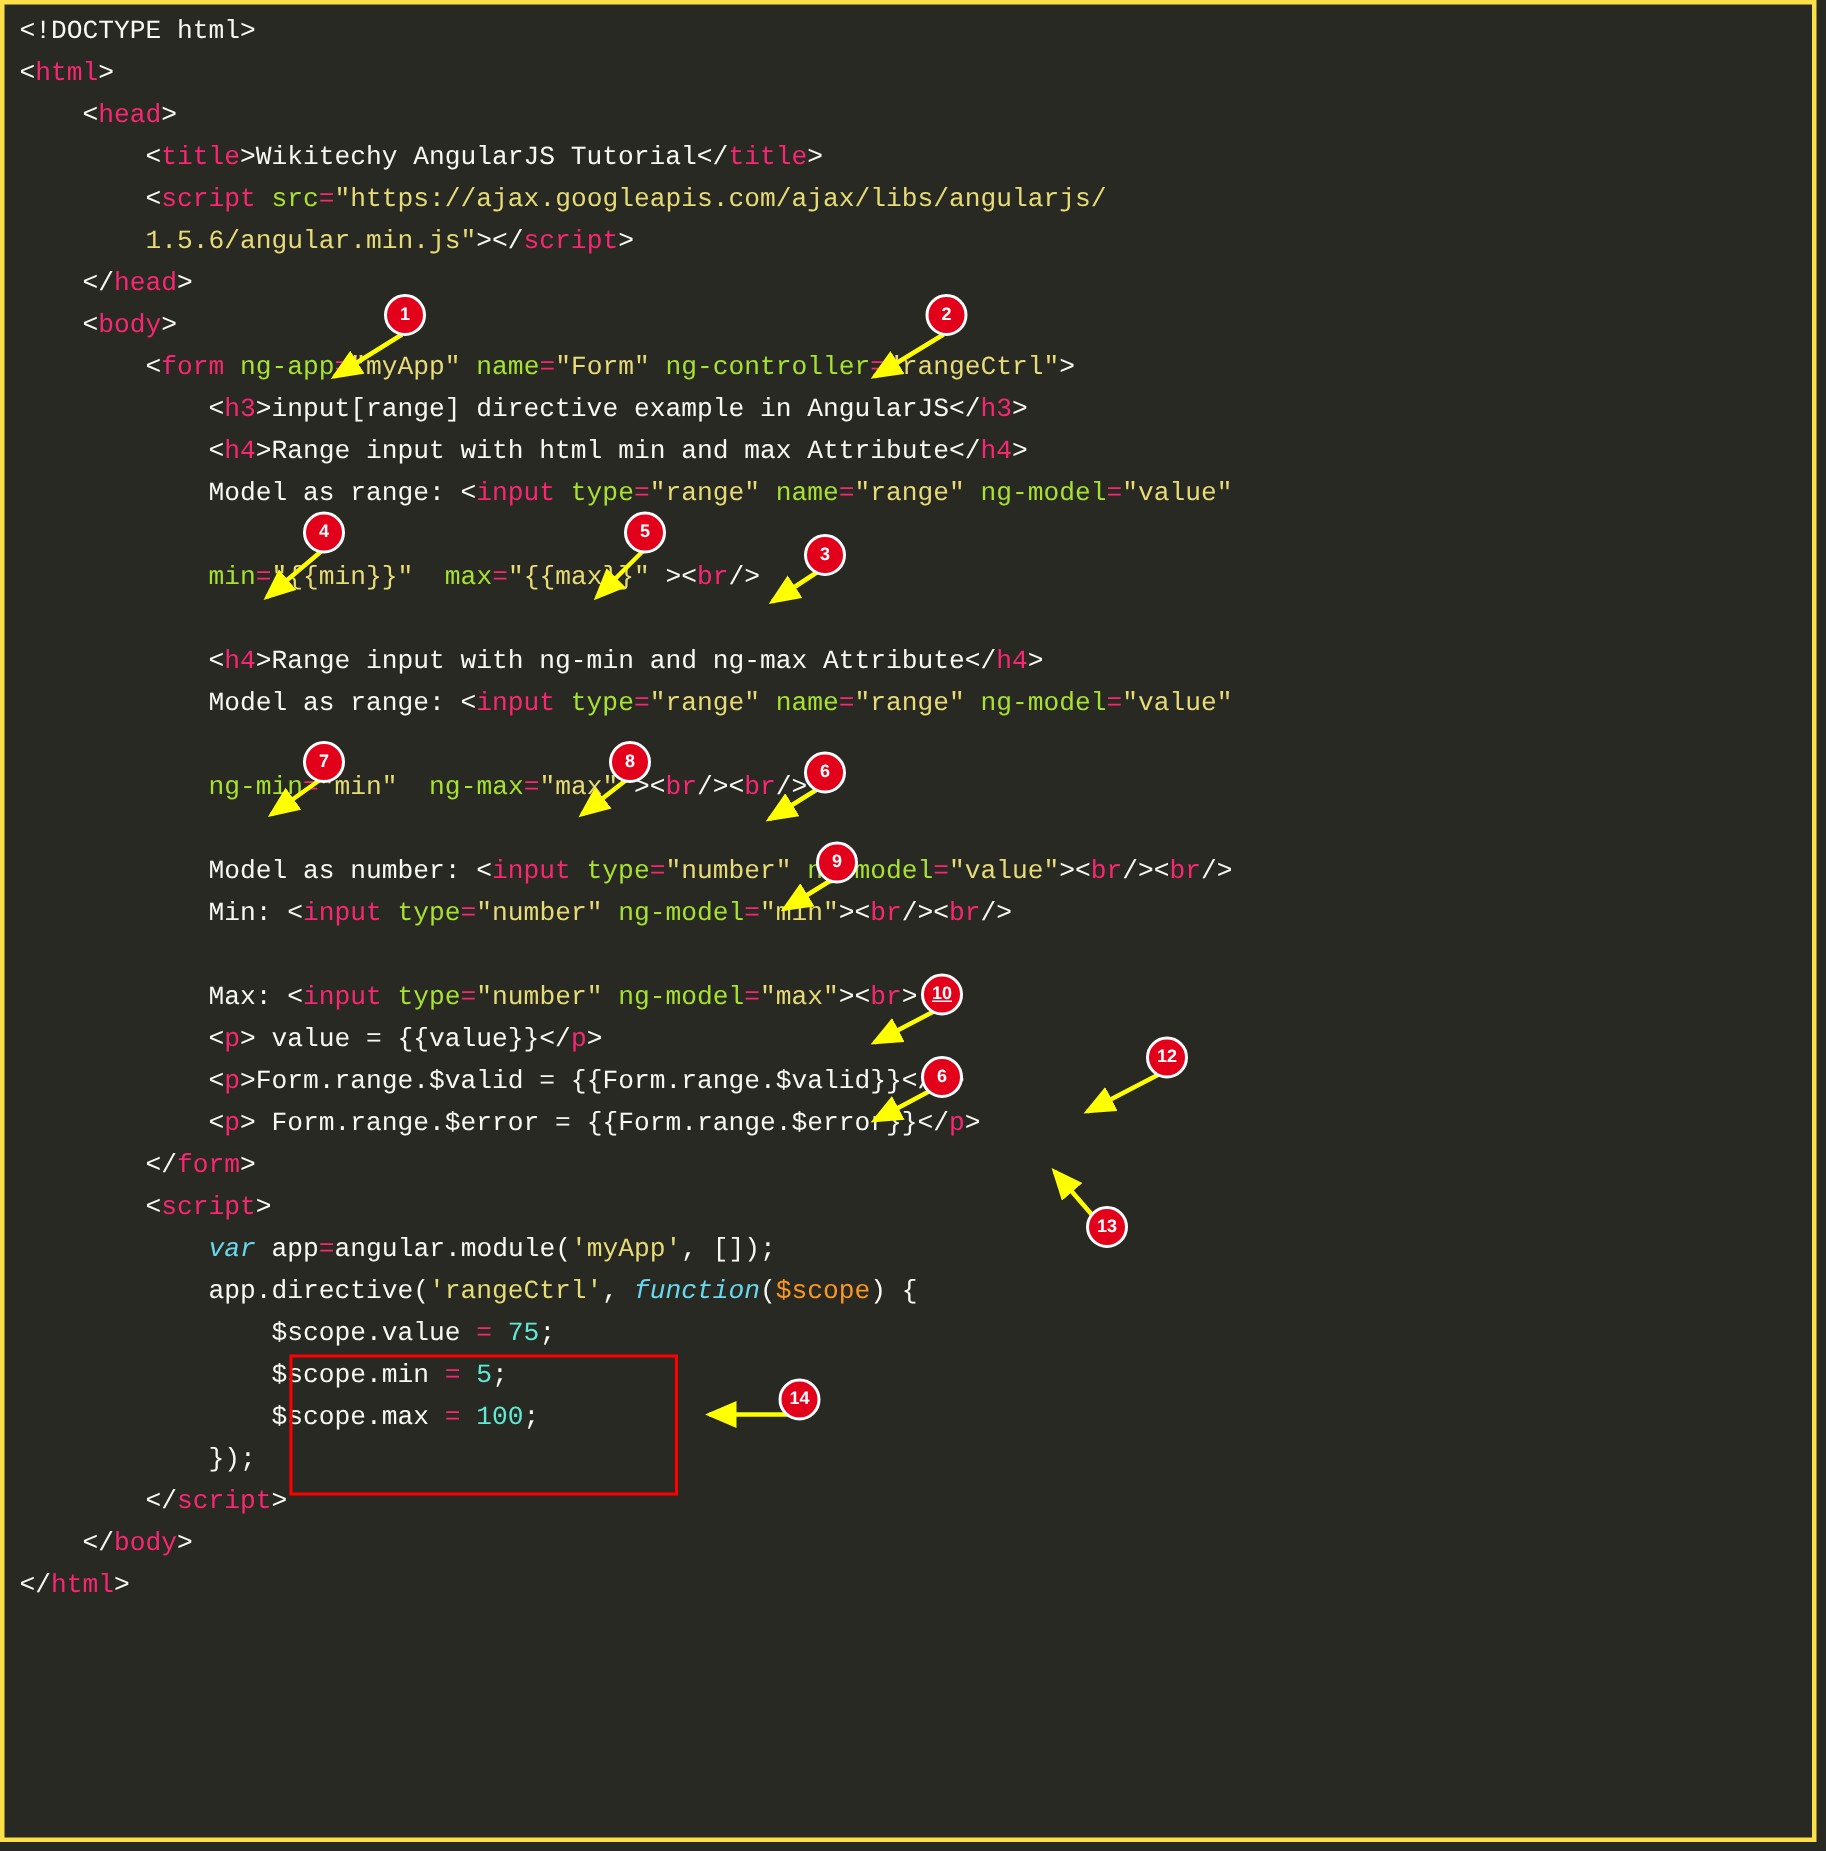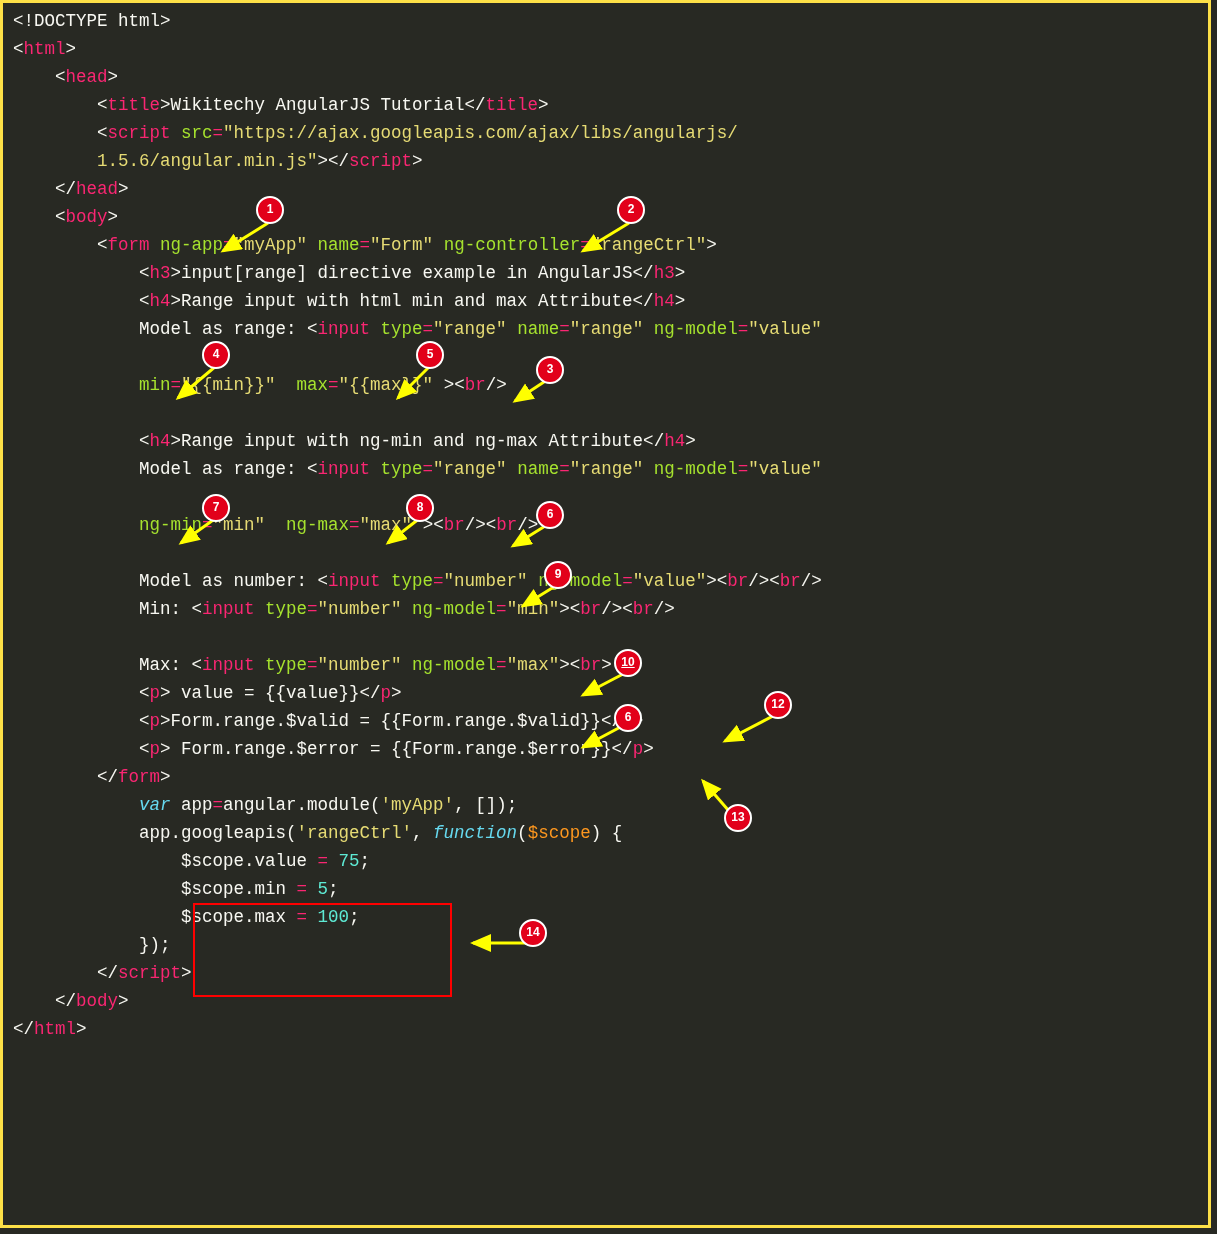--- a/index.html
+++ b/index.html
@@ -98,22 +98,23 @@
     <div class="line"><span class="white">            </span><span class="green">ng-min</span><span class="pink">=</span><span class="gold">"min"</span><span class="green">  ng-max</span><span class="pink">=</span><span class="gold">"max"</span><span class="white"> &gt;&lt;</span><span class="pink">br</span><span class="white">/&gt;&lt;</span><span class="pink">br</span><span class="white">/&gt;</span></div>
     <div class="line">&nbsp;</div>
     <div class="line"><span class="white">            Model as number: &lt;</span><span class="pink">input</span><span class="green"> type</span><span class="pink">=</span><span class="gold">"number"</span><span class="green"> ng-model</span><span class="pink">=</span><span class="gold">"value"</span><span class="white">&gt;&lt;</span><span class="pink">br</span><span class="white">/&gt;&lt;</span><span class="pink">br</span><span class="white">/&gt;</span></div>
     <div class="line"><span class="white">            Min: &lt;</span><span class="pink">input</span><span class="green"> type</span><span class="pink">=</span><span class="gold">"number"</span><span class="green"> ng-model</span><span class="pink">=</span><span class="gold">"min"</span><span class="white">&gt;&lt;</span><span class="pink">br</span><span class="white">/&gt;&lt;</span><span class="pink">br</span><span class="white">/&gt;</span></div>
     <div class="line">&nbsp;</div>
     <div class="line"><span class="white">            Max: &lt;</span><span class="pink">input</span><span class="green"> type</span><span class="pink">=</span><span class="gold">"number"</span><span class="green"> ng-model</span><span class="pink">=</span><span class="gold">"max"</span><span class="white">&gt;&lt;</span><span class="pink">br</span><span class="white">&gt;</span></div>
     <div class="line"><span class="white">            &lt;</span><span class="pink">p</span><span class="white">&gt; value = {{value}}&lt;/</span><span class="pink">p</span><span class="white">&gt;</span></div>
     <div class="line"><span class="white">            &lt;</span><span class="pink">p</span><span class="white">&gt;Form.range.$valid = {{Form.range.$valid}}&lt;/</span><span class="pink">p</span><span class="white">&gt;</span></div>
     <div class="line"><span class="white">            &lt;</span><span class="pink">p</span><span class="white">&gt; Form.range.$error = {{Form.range.$error}}&lt;/</span><span class="pink">p</span><span class="white">&gt;</span></div>
     <div class="line"><span class="white">        &lt;/</span><span class="pink">form</span><span class="white">&gt;</span></div>
+    <div class="line"><span class="white">        &lt;</span><span class="pink">script</span><span class="white">&gt;</span></div>
     <div class="line"><span class="white">            </span><span class="blue">var</span><span class="white"> app</span><span class="pink">=</span><span class="white">angular.module(</span><span class="gold">'myApp'</span><span class="white">, []);</span></div>
-    <div class="line"><span class="white">            app.googleapis(</span><span class="gold">'rangeCtrl'</span><span class="white">, </span><span class="blue">function</span><span class="white">(</span><span class="orange">$scope</span><span class="white">) {</span></div>
+    <div class="line"><span class="white">            app.directive(</span><span class="gold">'rangeCtrl'</span><span class="white">, </span><span class="blue">function</span><span class="white">(</span><span class="orange">$scope</span><span class="white">) {</span></div>
     <div class="line"><span class="white">                $scope.value </span><span class="pink">=</span><span class="purple"> 75</span><span class="white">;</span></div>
     <div class="line"><span class="white">                $scope.min </span><span class="pink">=</span><span class="purple"> 5</span><span class="white">;</span></div>
     <div class="line"><span class="white">                $scope.max </span><span class="pink">=</span><span class="purple"> 100</span><span class="white">;</span></div>
     <div class="line white">            });</div>
     <div class="line"><span class="white">        &lt;/</span><span class="pink">script</span><span class="white">&gt;</span></div>
     <div class="line"><span class="white">    &lt;/</span><span class="pink">body</span><span class="white">&gt;</span></div>
     <div class="line"><span class="white">&lt;/</span><span class="pink">html</span><span class="white">&gt;</span></div>
   </div>
 
   <div class="anno">

